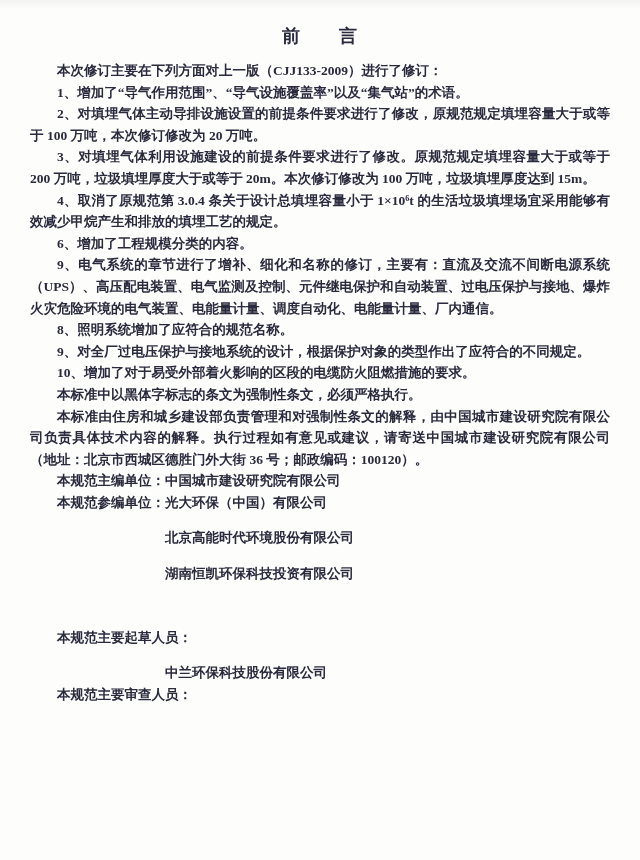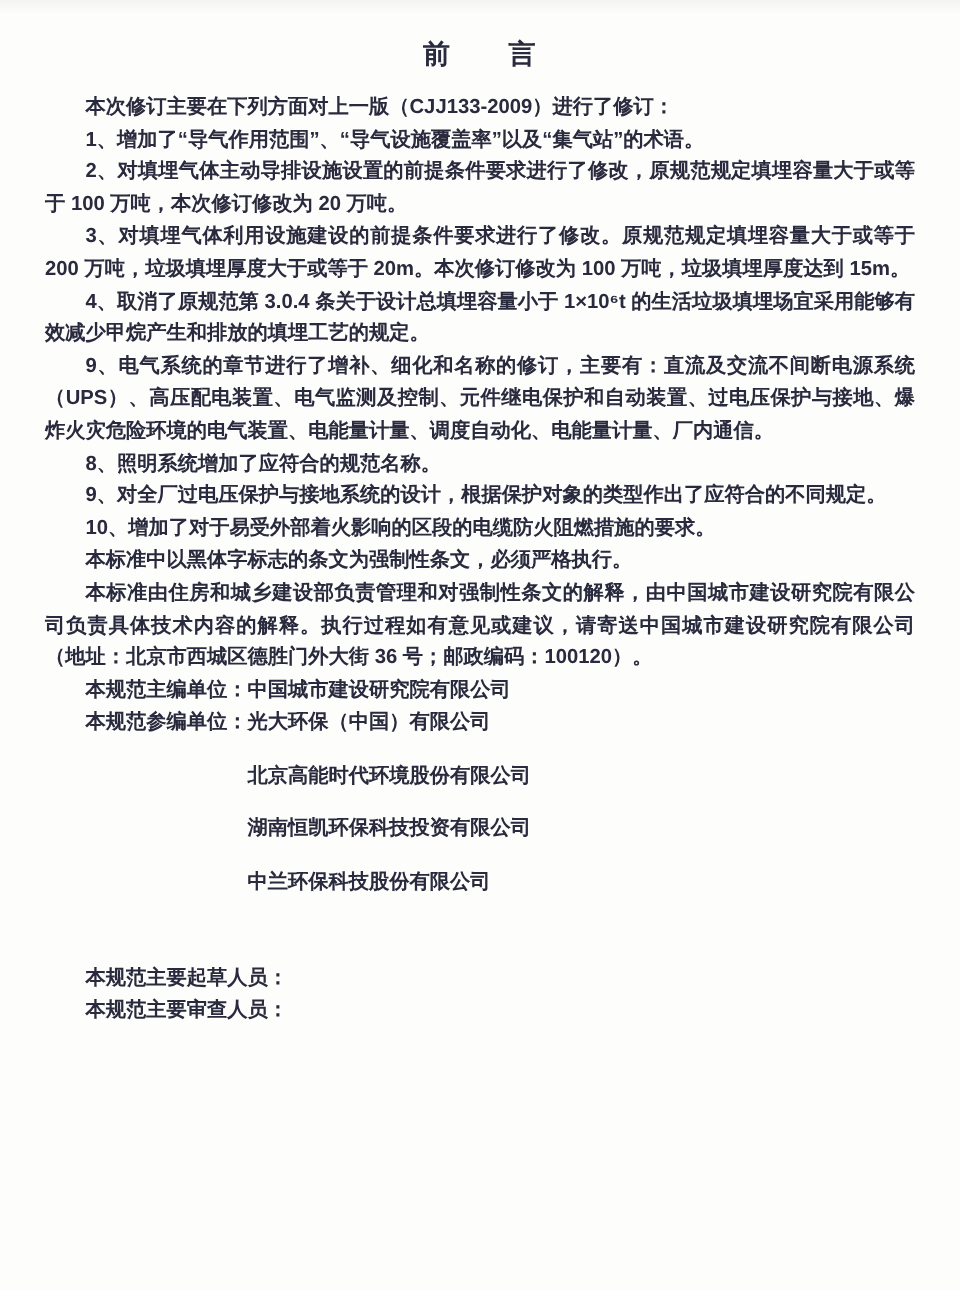--- a/index.html
+++ b/index.html
@@ -9,21 +9,21 @@
   html,body{margin:0;padding:0;background:#ffffff;}
   .page{
     position:relative;
     width:640px;
     height:860px;
     box-sizing:border-box;
     margin:0 auto;
     padding:26px 30px 15px 30px;
     background:linear-gradient(180deg,#f3f3f1 0px,var(--paper) 9px);
     color:var(--ink);
-    font-family:Liberation Sans, sans-serif;
+    font-family:Liberation Serif, serif;
     font-size:13.5px;
     line-height:21.6px;
     font-weight:600;
     overflow:hidden;
   }
   .doc-title{
     margin:0 0 13px 0;
     text-align:center;
     font-size:18px;
     line-height:21px;
@@ -53,30 +53,31 @@
 
 <main class="page">
   <h1 class="doc-title">前　　言</h1>
 
   <section class="doc-body">
     <p class="para">本次修订主要在下列方面对上一版（CJJ133-2009）进行了修订：</p>
     <p class="para">1、增加了“导气作用范围”、“导气设施覆盖率”以及“集气站”的术语。</p>
     <p class="para">2、对填埋气体主动导排设施设置的前提条件要求进行了修改，原规范规定填埋容量大于或等于 100 万吨，本次修订修改为 20 万吨。</p>
     <p class="para">3、对填埋气体利用设施建设的前提条件要求进行了修改。原规范规定填埋容量大于或等于 200 万吨，垃圾填埋厚度大于或等于 20m。本次修订修改为 100 万吨，垃圾填埋厚度达到 15m。</p>
     <p class="para">4、取消了原规范第 3.0.4 条关于设计总填埋容量小于 1×10⁶t 的生活垃圾填埋场宜采用能够有效减少甲烷产生和排放的填埋工艺的规定。</p>
+    <p class="para">6、增加了工程规模分类的内容。</p>
     <p class="para">9、电气系统的章节进行了增补、细化和名称的修订，主要有：直流及交流不间断电源系统（UPS）、高压配电装置、电气监测及控制、元件继电保护和自动装置、过电压保护与接地、爆炸火灾危险环境的电气装置、电能量计量、调度自动化、电能量计量、厂内通信。</p>
     <p class="para">8、照明系统增加了应符合的规范名称。</p>
     <p class="para">9、对全厂过电压保护与接地系统的设计，根据保护对象的类型作出了应符合的不同规定。</p>
     <p class="para">10、增加了对于易受外部着火影响的区段的电缆防火阻燃措施的要求。</p>
     <p class="para">本标准中以黑体字标志的条文为强制性条文，必须严格执行。</p>
     <p class="para">本标准由住房和城乡建设部负责管理和对强制性条文的解释，由中国城市建设研究院有限公司负责具体技术内容的解释。执行过程如有意见或建议，请寄送中国城市建设研究院有限公司（地址：北京市西城区德胜门外大街 36 号；邮政编码：100120）。</p>
 
     <div class="unit-line"><span class="unit-label">本规范主编单位：</span><span>中国城市建设研究院有限公司</span></div>
 
     <div class="unit-line"><span class="unit-label">本规范参编单位：</span><span>光大环保（中国）有限公司</span></div>
     <div class="unit-line cont">北京高能时代环境股份有限公司</div>
     <div class="unit-line cont">湖南恒凯环保科技投资有限公司</div>
+    <div class="unit-line drafters">本规范主要起草人员：</div>
+
     <div class="unit-line cont">中兰环保科技股份有限公司</div>
-
-    <div class="unit-line drafters">本规范主要起草人员：</div>
     <div class="unit-line">本规范主要审查人员：</div>
   </section>
 </main>
 
 </body></html>

